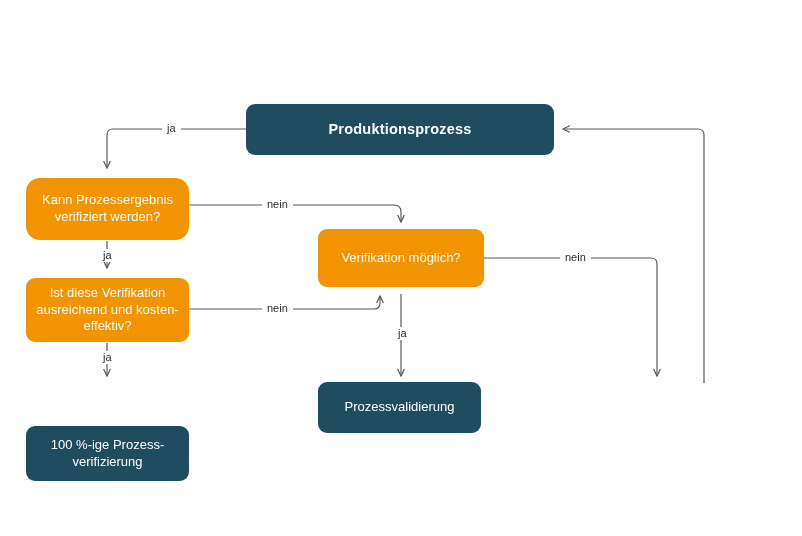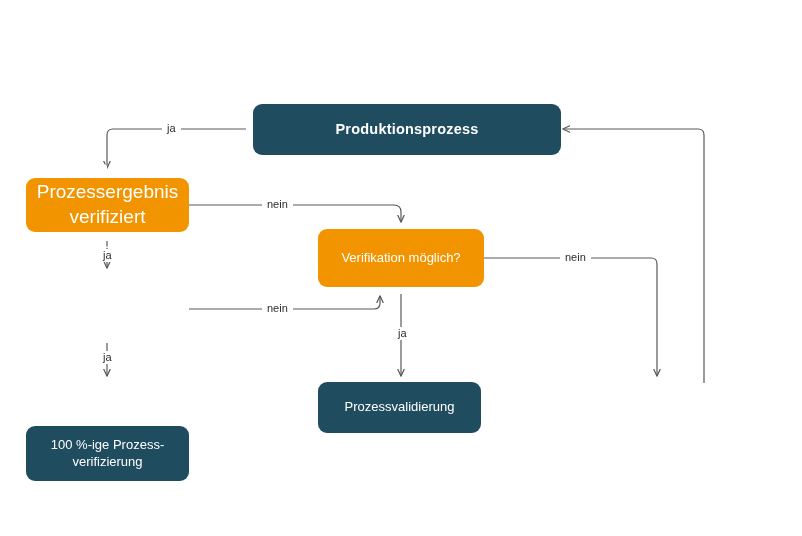--- a/index.html
+++ b/index.html
@@ -41,21 +41,20 @@
   .node-process {
     background: #1f4c5e;
   }
   .node-decision {
     background: #f29400;
   }
   .node-title {
     background: #1f4c5e;
     font-weight: bold;
     letter-spacing: 0.2px;
-    margin-left: 7px;
   }
   .node-label {
     display: block;
     white-space: pre-line;
     padding: 0 10px;
   }
   .edge-label {
     position: absolute;
     font-size: 11px;
     color: #2d2d2d;
@@ -94,25 +93,30 @@
       <path d="M401,294 L401,376" marker-end="url(#arrowhead)"></path>
 
       <path d="M704,383 L704,135 Q704,129 698,129 L563,129" marker-end="url(#arrowhead)"></path>
     </g>
   </svg>
 
   <div class="node node-title" style="left:246px; top:104px; width:308px; height:51px; font-size:14.5px;">
     <span class="node-label">Produktionsprozess</span>
   </div>
 
-  <div class="node node-decision" style="left:26px; top:178px; width:163px; height:54px; font-size:19px;">
+  <div class="node node-decision" style="left:26px; top:178px; width:163px; height:62px; font-size:13px;border-radius:14px;">
     <span class="node-label">Kann Prozessergebnis
 verifiziert werden?</span>
   </div>
 
+  <div class="node node-decision" style="left:26px; top:278px; width:163px; height:64px; font-size:13px;">
+    <span class="node-label">Ist diese Verifikation
+ausreichend und kosten-
+effektiv?</span>
+  </div>
 
   <div class="node node-decision" style="left:318px; top:229px; width:166px; height:58px; font-size:13px;">
     <span class="node-label">Verifikation möglich?</span>
   </div>
 
   <div class="node node-process" style="left:26px; top:382px; width:163px; height:55px; font-size:13px;margin-top:44px;">
     <span class="node-label">100 %-ige Prozess-
 verifizierung</span>
   </div>
 

